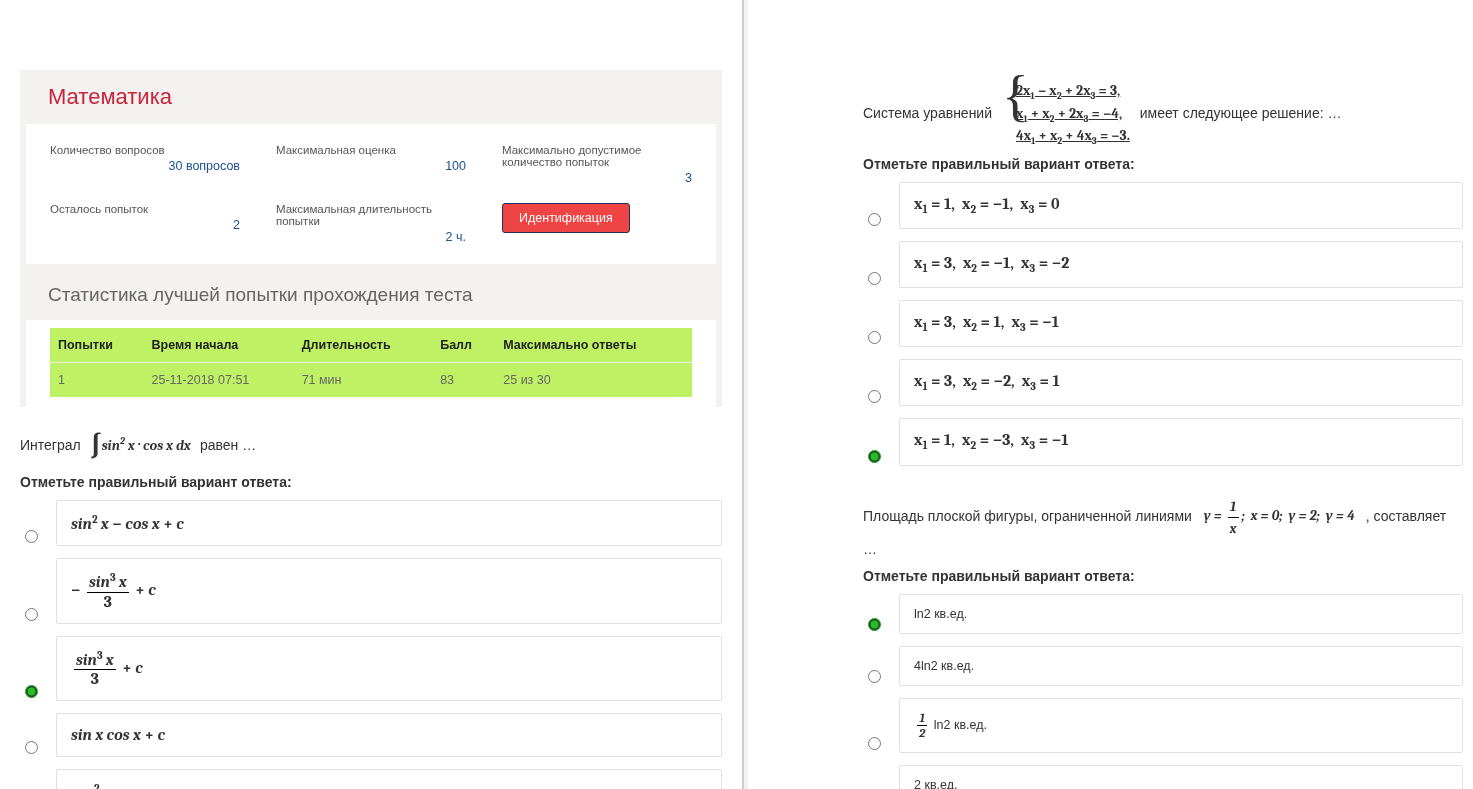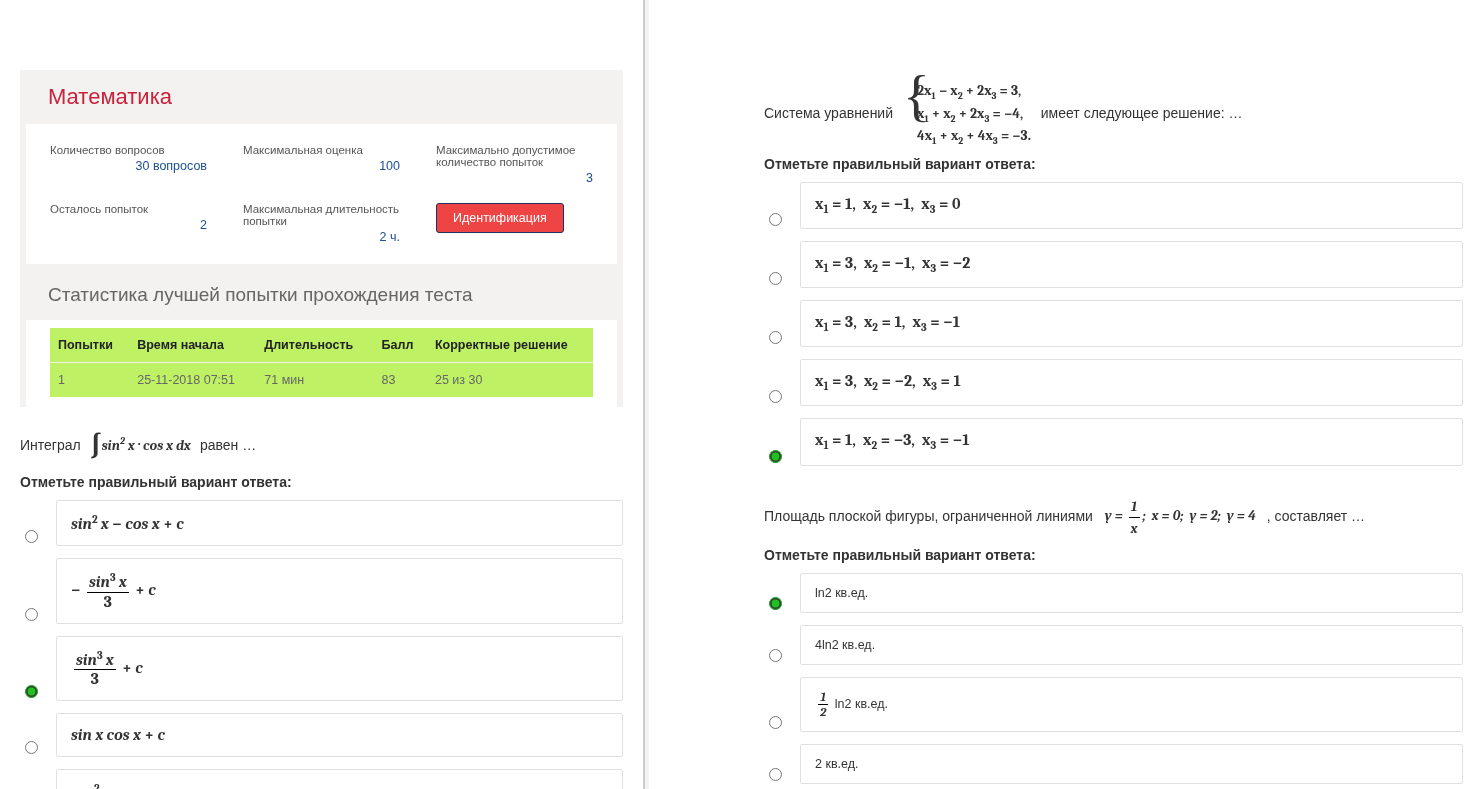--- a/index.html
+++ b/index.html
@@ -9,21 +9,21 @@
     font-size: 13px;
     color: #333;
     background: #fff;
   }
   .page {
     width: 1473px; height: 789px;
     display: flex;
     overflow: hidden;
   }
   .col-left {
-    width: 643px;
+    width: 742px;
     padding: 10px 20px 10px 20px;
     overflow: hidden;
     position: relative;
   }
   .divider {
     width: 6px;
     height: 789px;
     border-left: 2px solid #ccc;
     background: #f3f3f3;
   }
@@ -187,20 +187,21 @@
     font-size: 56px;
     font-family: serif;
     line-height: 1;
   }
   .brace-sys .eq-line {
     font-family: Cambria, Georgia, serif;
     font-weight: 700;
     font-size: 14px;
     text-align: left;
     line-height: 1.3;
+    text-decoration: underline;
   }
 
   .right-eq {
     font-family: Cambria, Georgia, serif;
     font-weight: 700;
     font-size: 16px;
   }
 </style>
 </head>
 <body>
@@ -240,21 +241,21 @@
       </div>
       <div class="stats-hdr">Статистика лучшей попытки прохождения теста</div>
       <div class="card-body stats-table-wrap" style="margin-top:0">
         <table class="stats-table">
           <thead>
             <tr>
               <th>Попытки</th>
               <th>Время начала</th>
               <th>Длительность</th>
               <th>Балл</th>
-              <th>Корректные решение</th>
+              <th>Максимально ответы</th>
             </tr>
           </thead>
           <tbody>
             <tr>
               <td>1</td>
               <td>25-11-2018 07:51</td>
               <td>71 мин</td>
               <td>83</td>
               <td>25 из 30</td>
             </tr>

